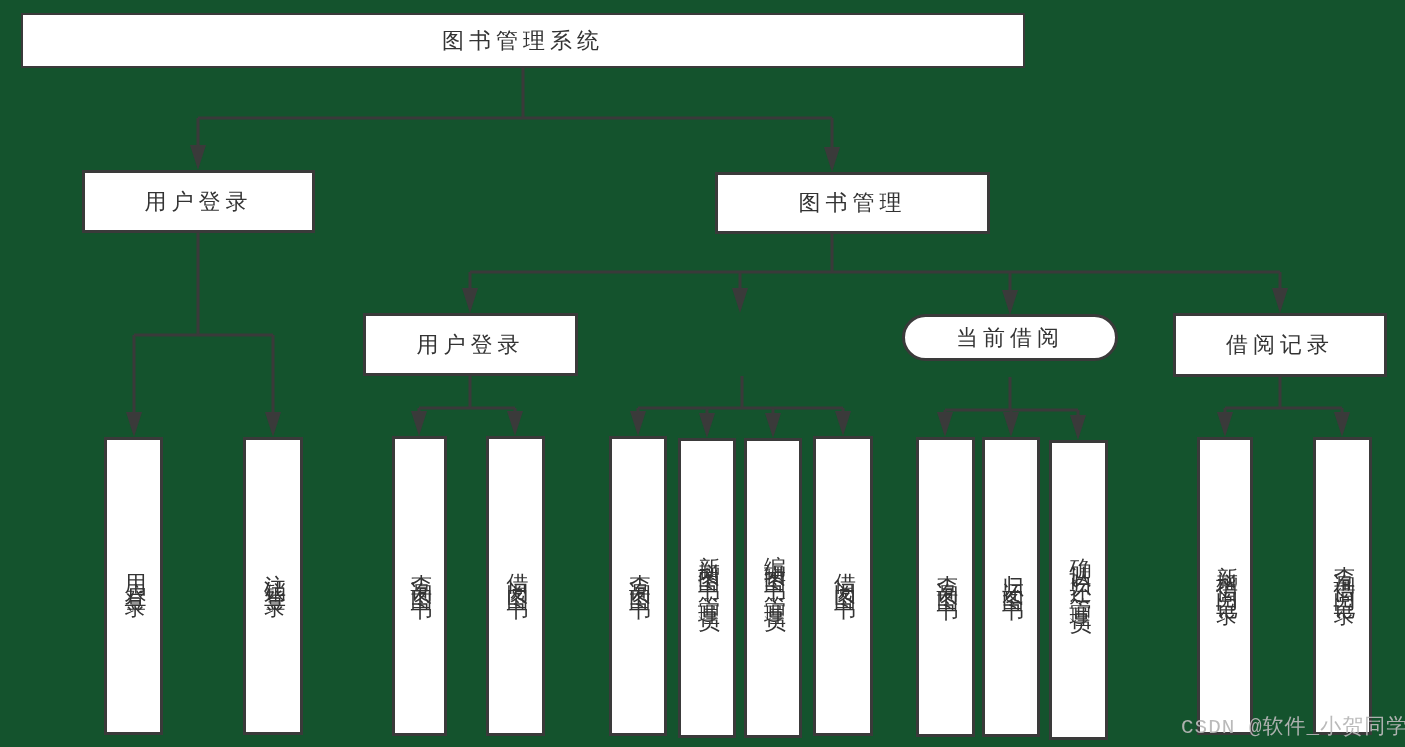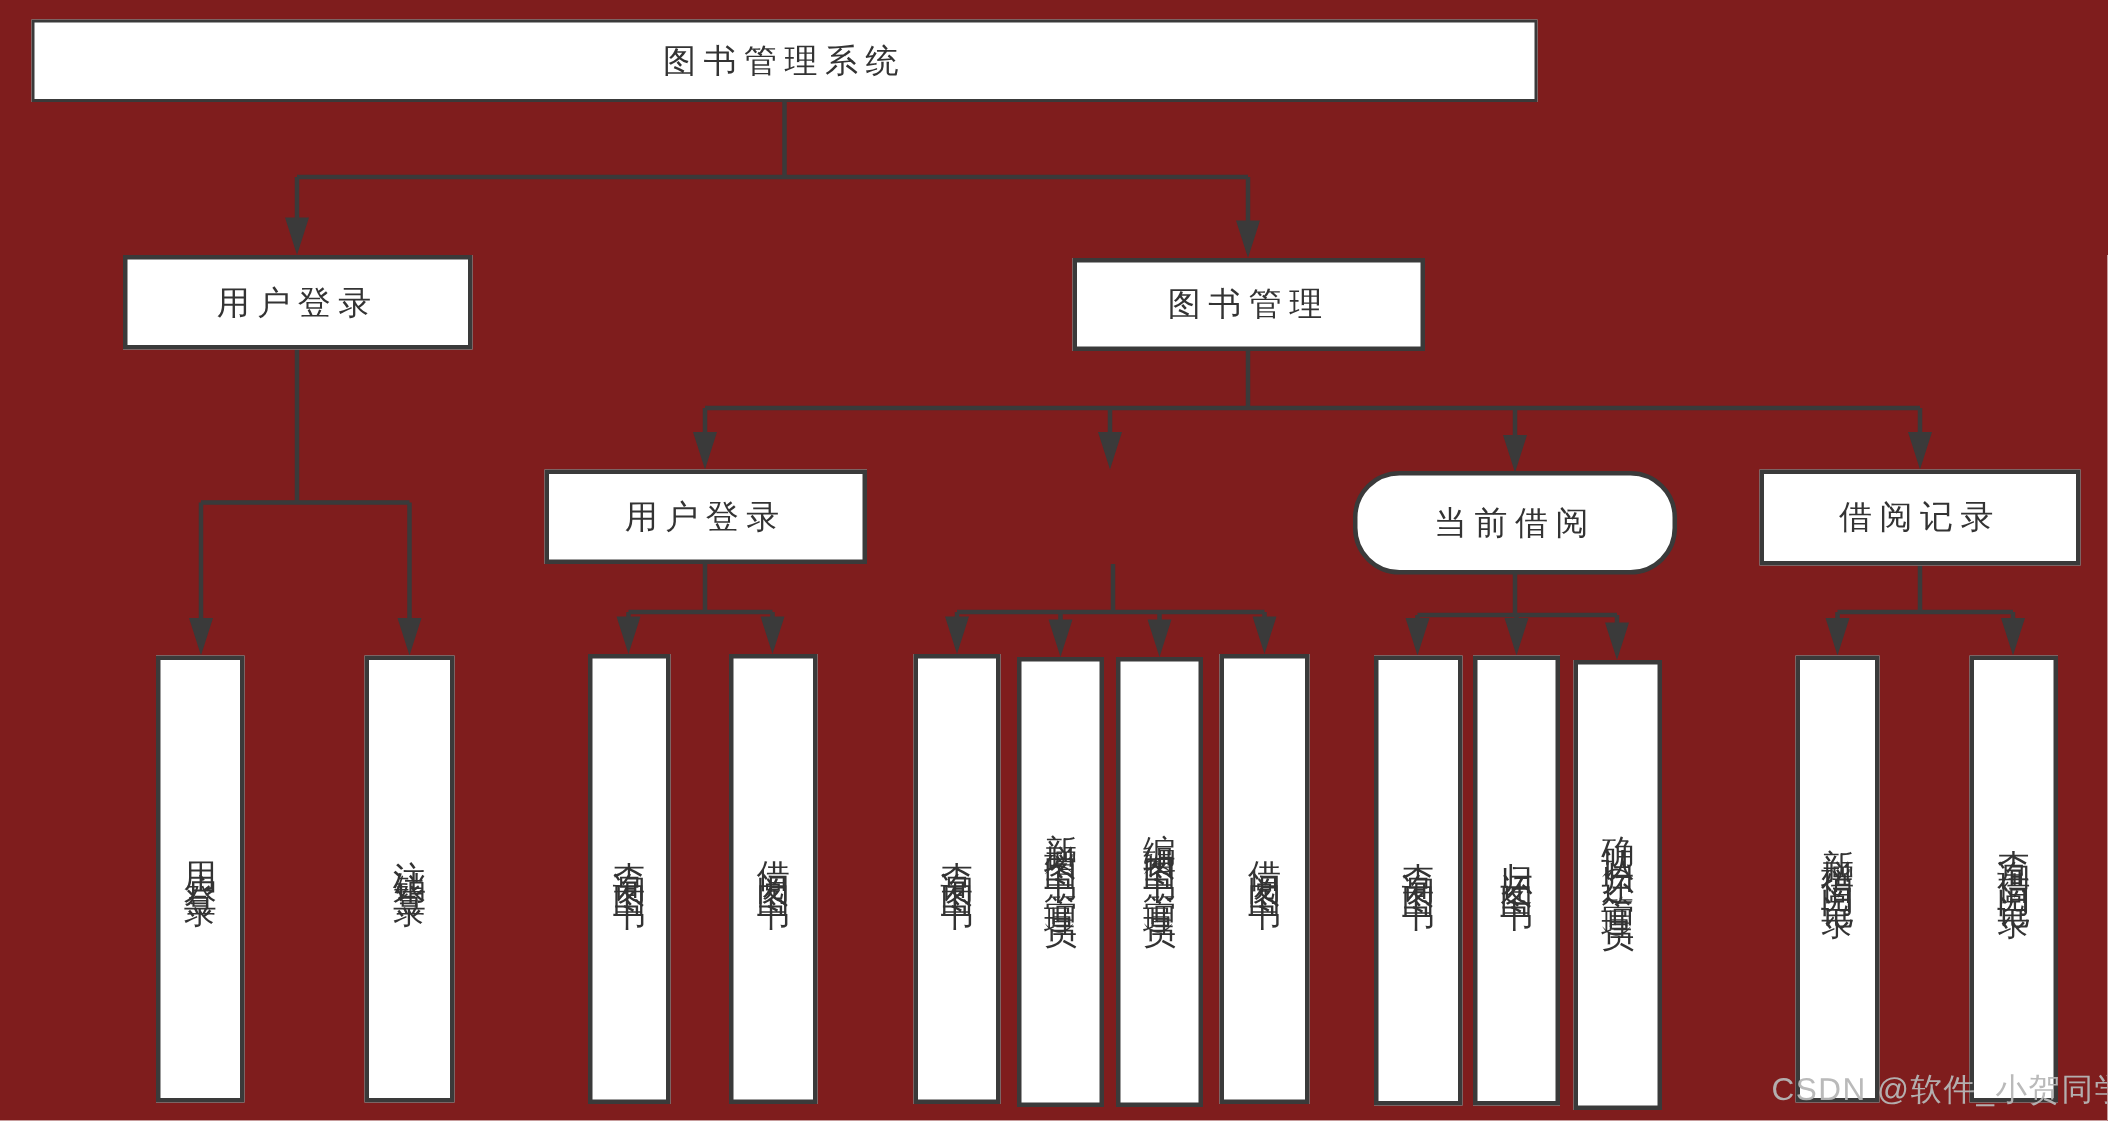--- a/index.html
+++ b/index.html
@@ -5,22 +5,23 @@
   html, body {
     margin: 0;
     padding: 0;
     background: #ffffff;
     font-family: "Liberation Sans", sans-serif;
   }
   #canvas {
     position: relative;
     width: 1405px;
     height: 747px;
-    background: #7f1d1d;
+    background: #14532d;
     overflow: hidden;
+    font-family: Liberation Mono, monospace;
   }
   #connectors {
     position: absolute;
     left: 0;
     top: 0;
     z-index: 1;
   }
   .node {
     position: absolute;
     box-sizing: border-box;
@@ -106,28 +107,28 @@
     </g>
   </svg>
 
   <div class="node root-node" style="left:21px; top:13px; width:1004px; height:55px;">
     <span class="h-label">图书管理系统</span>
   </div>
 
   <div class="node" style="left:82px; top:170px; width:233px; height:63px;">
     <span class="h-label">用户登录</span>
   </div>
-  <div class="node" style="left:715px; top:172px; width:235px; height:62px;">
+  <div class="node" style="left:715px; top:172px; width:275px; height:62px;">
     <span class="h-label">图书管理</span>
   </div>
 
   <div class="node" style="left:363px; top:313px; width:215px; height:63px;">
     <span class="h-label">用户登录</span>
   </div>
-  <div class="node" style="left:902px; top:314px; width:216px; height:69px;border-radius:31px;">
+  <div class="node" style="left:902px; top:314px; width:216px; height:47px;border-radius:31px;">
     <span class="h-label">当前借阅</span>
   </div>
   <div class="node" style="left:1173px; top:313px; width:214px; height:64px;">
     <span class="h-label">借阅记录</span>
   </div>
 
   <div class="node leaf" style="left:104px; top:437px; width:59px; height:298px;">
     <span class="v-label">用户登录</span>
   </div>
   <div class="node leaf" style="left:243px; top:437px; width:60px; height:298px;">

